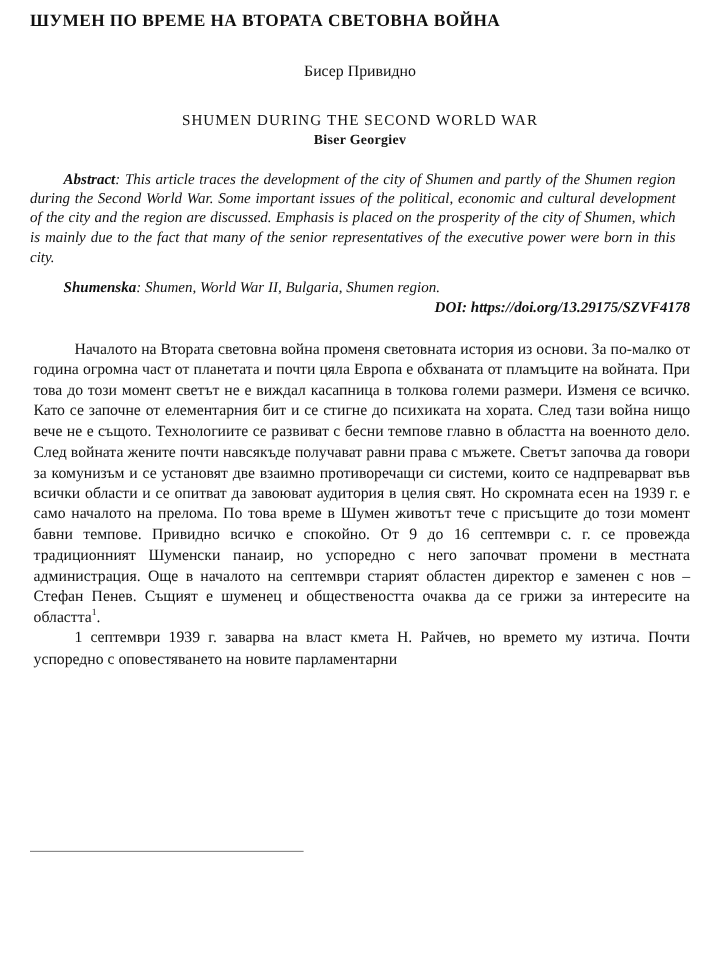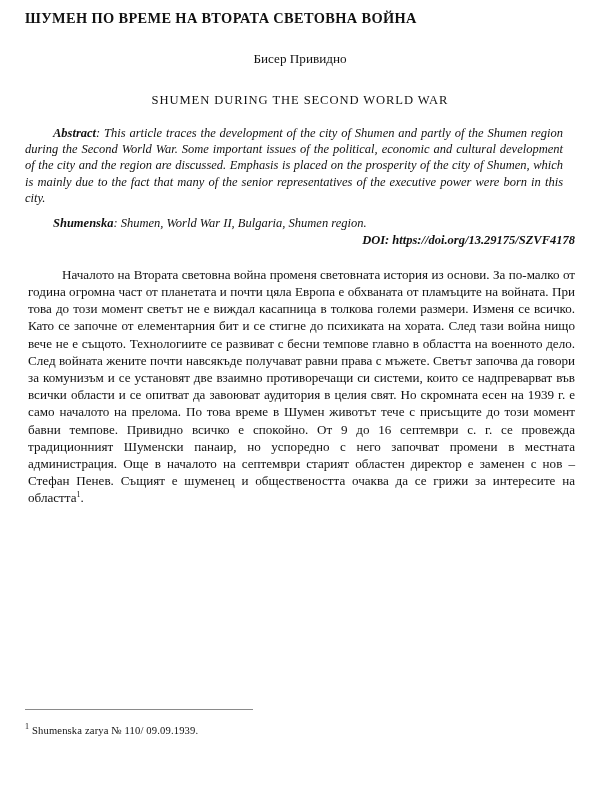--- a/index.html
+++ b/index.html
@@ -122,30 +122,31 @@
 <body>
 
 <div class="page">
 
   <h1 class="title">ШУМЕН ПО ВРЕМЕ НА ВТОРАТА СВЕТОВНА ВОЙНА</h1>
 
   <div class="author-bg">Бисер Привидно</div>
 
   <div class="title-en">SHUMEN DURING THE SECOND WORLD WAR</div>
 
+  <div class="author-en">Biser Georgiev</div>
 
   <p class="abstract"><b>Abstract</b><span>: This article traces the development of the city of Shumen and partly of the Shumen region during the Second World War. Some important issues of the political, economic and cultural development of the city and the region are discussed. Emphasis is placed on the prosperity of the city of Shumen, which is mainly due to the fact that many of the senior representatives of the executive power were born in this city.</span></p>
 
   <p class="keywords"><b>Shumenska</b><span>: Shumen, World War II, Bulgaria, Shumen region.</span></p>
 
   <div class="doi">DOI: https://doi.org/13.29175/SZVF4178</div>
 
   <p class="body-text"><span>Началото на Втората световна война променя световната история из основи. За по-малко от година огромна част от планетата и почти цяла Европа е обхваната от пламъците на войната. При това до този момент светът не е виждал касапница в толкова големи размери. Изменя се всичко. Като се започне от елементарния бит и се стигне до психиката на хората. След тази война нищо вече не е същото. Технологиите се развиват с бесни темпове главно в областта на военното дело. След войната жените почти навсякъде получават равни права с мъжете. Светът започва да говори за комунизъм и се установят две взаимно противоречащи си системи, които се надпреварват във всички области и се опитват да завоюват аудитория в целия свят. Но скромната есен на 1939 г. е само началото на прелома. По това време в Шумен животът тече с присъщите до този момент бавни темпове. Привидно всичко е спокойно. От 9 до 16 септември с. г. се провежда традиционният Шуменски панаир, но успоредно с него започват промени в местната администрация. Още в началото на септември старият областен директор е заменен с нов – Стефан Пенев. Същият е шуменец и обществеността очаква да се грижи за интересите на областта</span><sup>1</sup><span>.</span></p>
 
+  <p class="body-text second">1 септември 1939 г. заварва на власт кмета Н. Райчев, но времето му изтича. Почти успоредно с оповестяването на новите парламентарни</p>
 
   <div class="footnote-area">
     <div class="footnote-rule"></div>
-    <div class="footnote"><sup>1</sup><span> Shumenska zarya № 110/ 09.09.1939.</span></div>
   </div>
 
   <div class="page-number">139</div>
 
 </div>
 
 </body></html>

